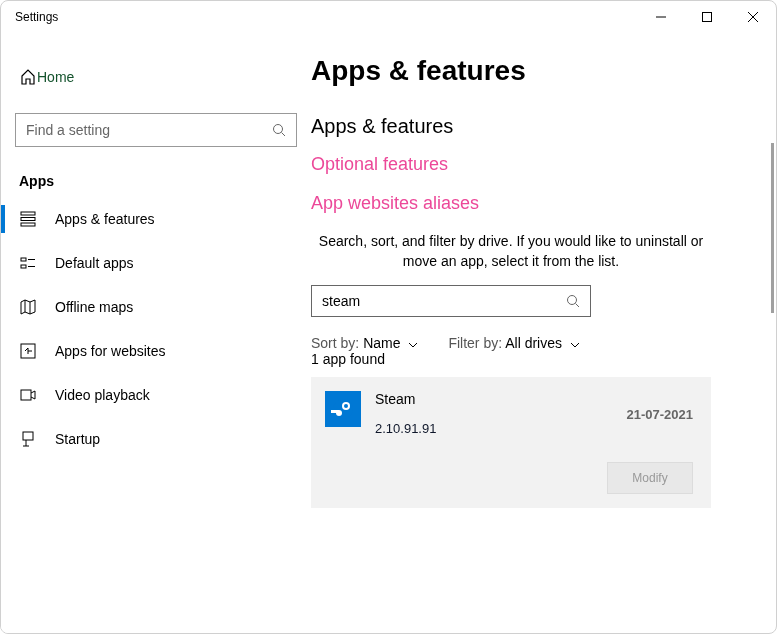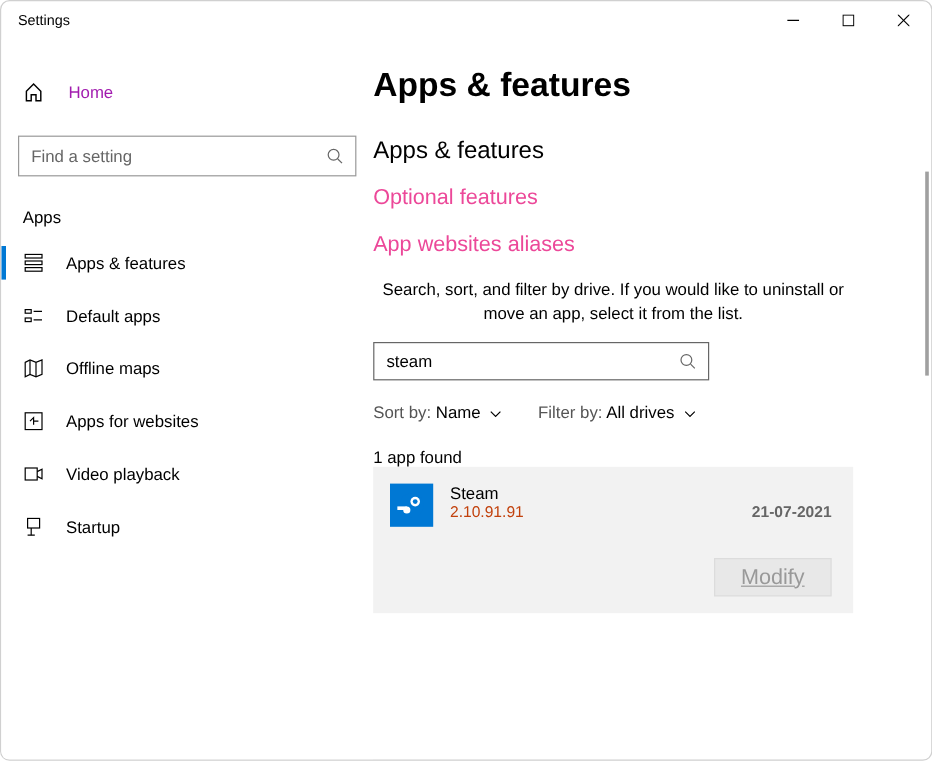--- a/index.html
+++ b/index.html
@@ -48,39 +48,39 @@
     .sidebar {
       width: 310px;
       padding-top: 24px;
       background: #fff;
     }
     .home-row {
       display: flex;
       align-items: center;
       height: 40px;
       padding-left: 18px;
-      gap: 20px;
-      font-size: 14px;
-      color: #a21caf;
+      gap: 0;
+      font-size: 14px;
+      color: #14532d;
     }
     .search-box {
       margin: 16px 14px 0 14px;
       height: 34px;
       border: 1px solid #999;
       display: flex;
       align-items: center;
       padding: 0 10px;
       color: #666;
       font-size: 14px;
     }
     .search-box .ph { flex:1; }
     .section-label {
       margin: 26px 0 8px 18px;
       font-size: 14px;
-      font-weight: 400;
+      font-weight: 700;
     }
     .nav-item {
       display: flex;
       align-items: center;
       height: 44px;
       padding-left: 18px;
       gap: 18px;
       font-size: 14px;
       color: #000;
       position: relative;
@@ -149,63 +149,62 @@
       font-size: 14px;
       color: #000;
       margin-bottom: 18px;
     }
     .app-search .val { flex:1; }
     .filters {
       display: flex;
       gap: 30px;
       font-size: 14px;
       color: #555;
-      margin-bottom: 22px;
     }
     .filter-val { color: #000; }
     .results-count {
       font-size: 14px;
+      margin-bottom: 10px;
     }
     .app-card {
       background: #f2f2f2;
       padding: 14px 18px 14px 14px;
       width: 400px;
     }
     .app-header {
       display: flex;
       gap: 14px;
     }
     .app-icon {
       width: 36px;
       height: 36px;
       background: #0078d4;
       display: flex;
       align-items: center;
       justify-content: center;
     }
     .app-info { flex:1; }
     .app-name { font-size: 14px; }
-    .app-ver { font-size: 13px; color: #c2410c; margin-top: 0; }
+    .app-ver { font-size: 13px; color: #0f172a; margin-top: 14px; }
     .app-date { font-size: 13px; color: #666; text-align: right; margin-top: 16px; font-weight: bold; }
     .app-actions {
       display: flex;
       justify-content: flex-end;
       gap: 10px;
       margin-top: 26px;
     }
     .btn {
-      width: 98px;
+      width: 86px;
       height: 32px;
       border: 1px solid #bbb;
       background: #e1e1e1;
-      font-size: 18px;
+      font-size: 12px;
       display: flex;
       align-items: center;
       justify-content: center;
-      text-decoration: underline;
     }
     .btn.disabled { color: #999; background: #e8e8e8; border-color:#dcdcdc;}
     .btn.primary { background: #cccccc; border-color:#bbb; color:#000;}
     svg { display: block; }
     .chev { margin-left: 4px; }
   </style>
 </head>
 <body>
 
 <div class="titlebar">

